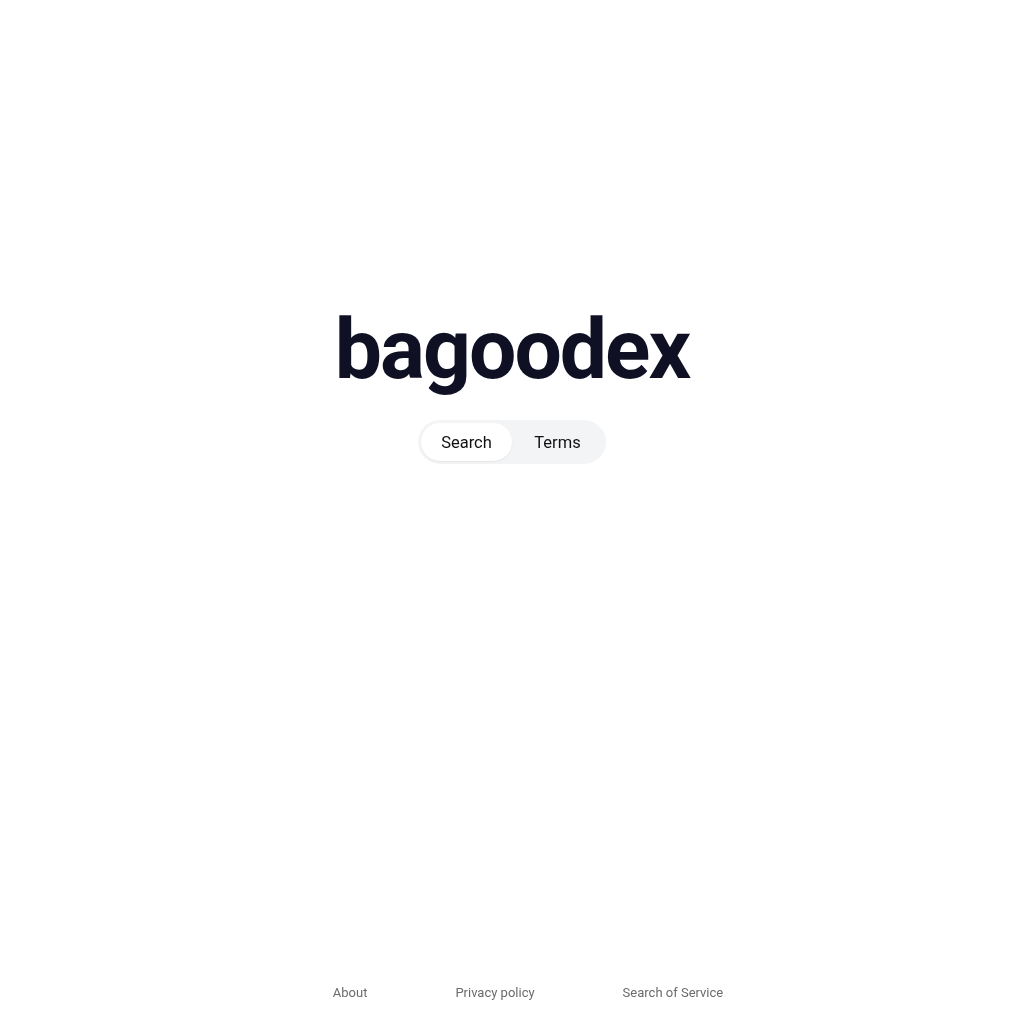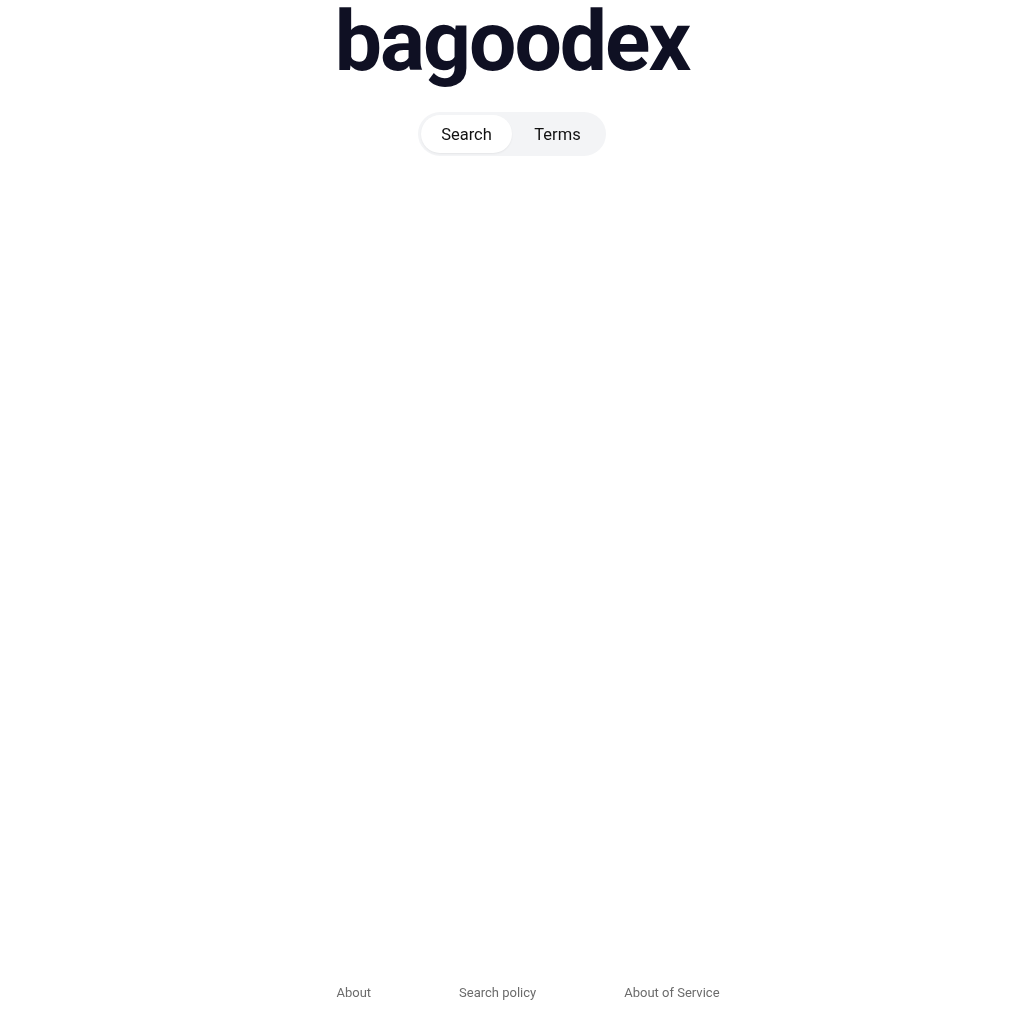--- a/index.html
+++ b/index.html
@@ -15,20 +15,21 @@
       width: 100%;
       height: 100%;
       display: flex;
       flex-direction: column;
       align-items: center;
     }
     .center-block {
       display: flex;
       flex-direction: column;
       align-items: center;
+      margin-top: 308px;
     }
     .logo {
       font-size: 84px;
       line-height: 1;
       font-weight: 700;
       letter-spacing: -2px;
       color: #0f1023;
       font-family: -apple-system, BlinkMacSystemFont, "Segoe UI", Roboto, Helvetica, Arial, sans-serif;
     }
     .search-wrap {
@@ -124,16 +125,16 @@
 
     <div class="toggle-wrap">
       <button class="toggle-btn active">Search</button>
       <button class="toggle-btn">Terms</button>
     </div>
 
   </div>
 
   <div class="footer">
     <a>About</a>
-    <a>Search policy</a>
-    <a>About of Service</a>
+    <a>Privacy policy</a>
+    <a>Search of Service</a>
   </div>
 </div>
 
 </body></html>

